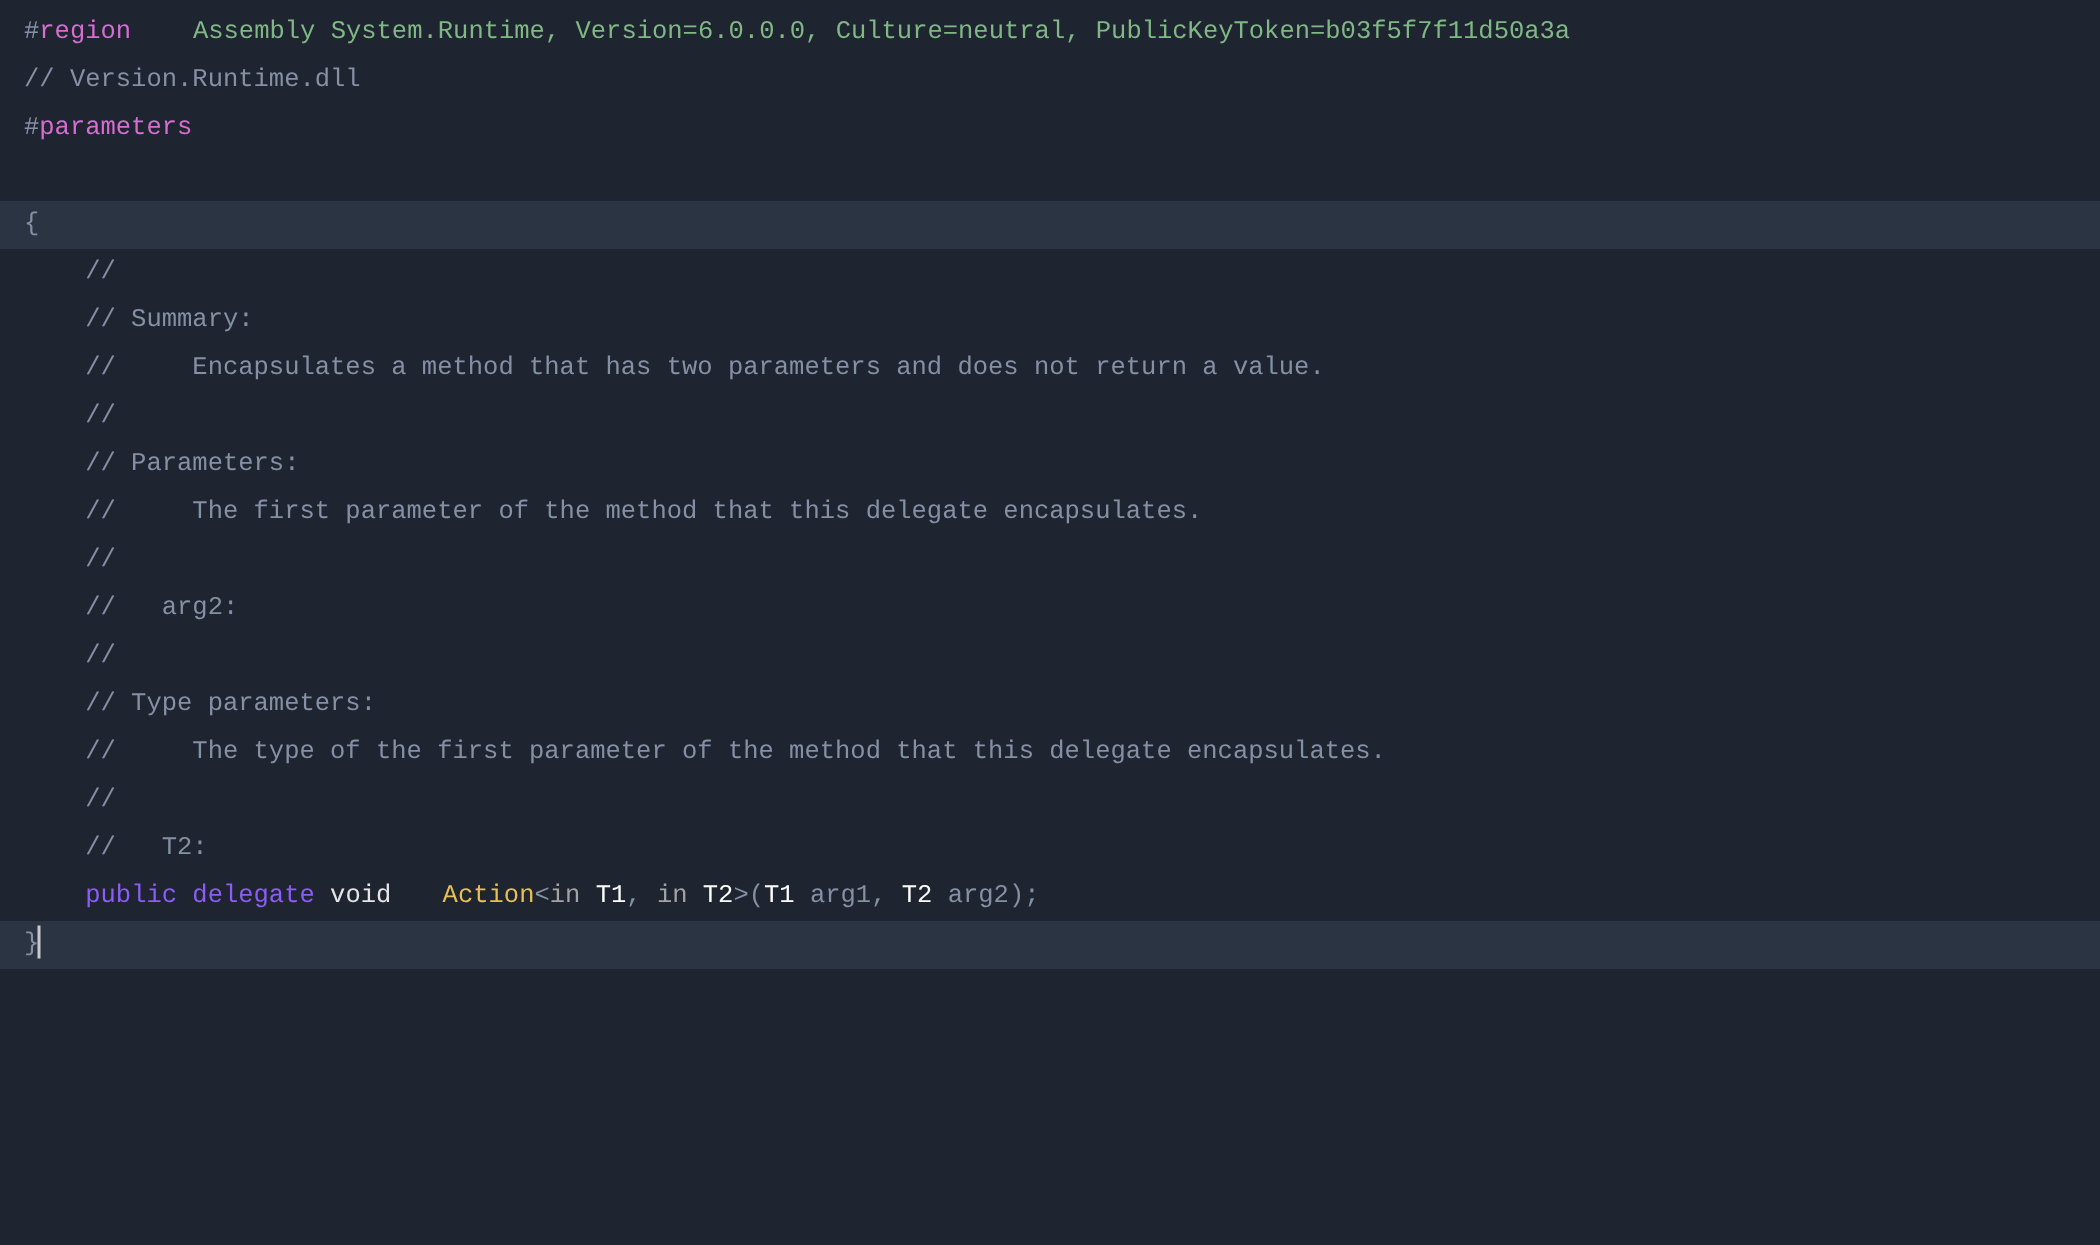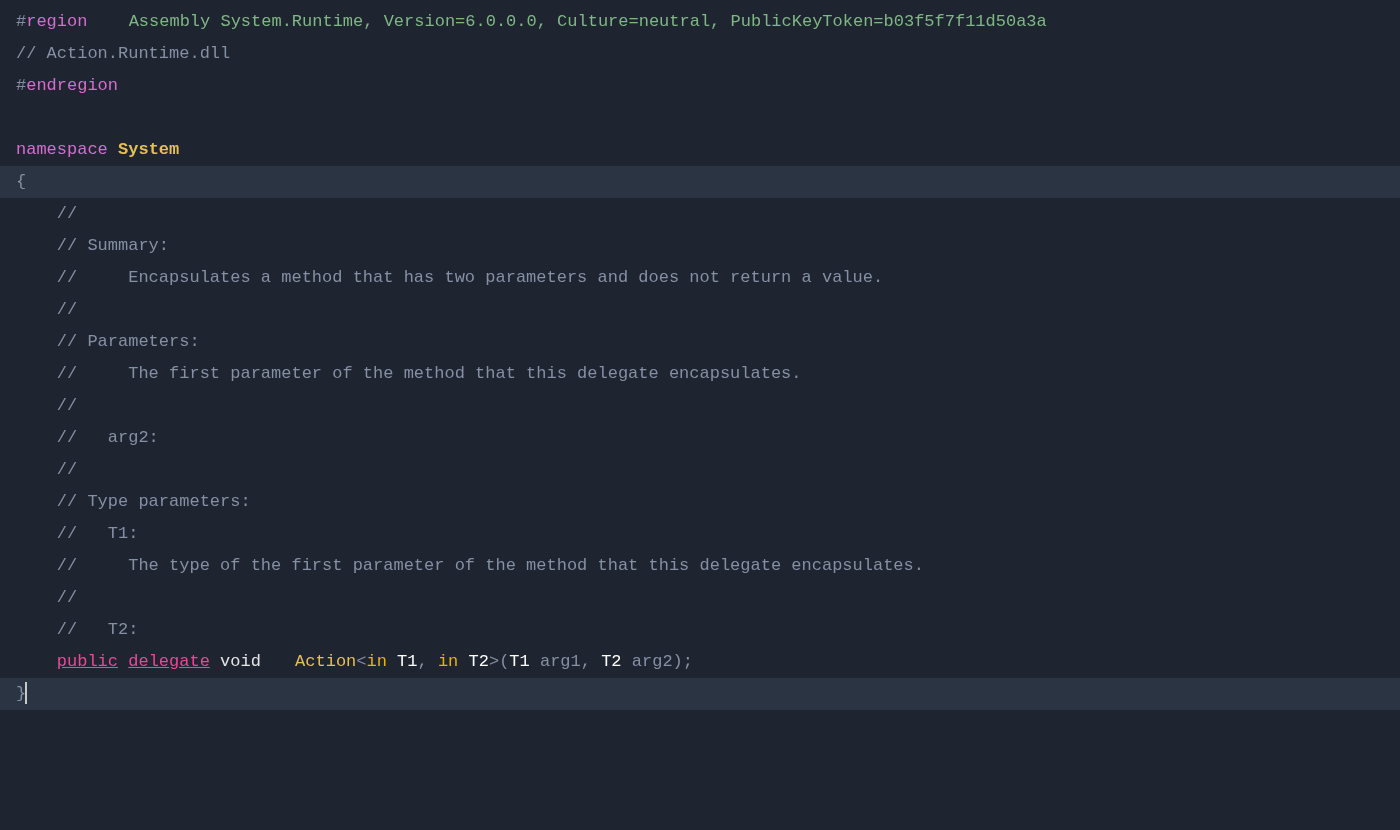--- a/index.html
+++ b/index.html
@@ -13,23 +13,23 @@
     height: 830px;
     overflow: hidden;
     padding: 6px 0 0 16px;
   }
   .line { white-space: pre; }
   .preproc { color: #8590a5; }
   .directive { color: #d66dd1; }
   .string { color: #7fb785; margin-left: 31px; }
   .comment { color: #8590a5; }
   .kw-namespace { color: #d66dd1; }
-  .kw-modifier { color: #ec4899; text-decoration: underline; }
+  .kw-modifier { color: #8b5cf6; }
   .kw-type { color: #e5e5e5; font-family: Liberation Mono, monospace; }
-  .kw-in { color: #eab308; }
+  .kw-in { color: #a3a3a3; }
   .ns-name { color: #e6bf55; font-weight: bold; }
   .type-name { color: #e6bf55; margin-left: 24px; }
   .type-param { color: #ffffff; }
   .param-name { color: #8590a5; }
   .punct { color: #8590a5; }
   .highlight-line {
     background: #2a3442;
     margin-left: -16px;
     padding-left: 16px;
     display: block;
@@ -43,34 +43,32 @@
     vertical-align: middle;
     margin-left: -1px;
     transform: translateY(-1px);
   }
 </style>
 </head>
 <body>
 
 <div>
   <div class="line"><span class="preproc">#</span><span class="directive">region</span><span> </span><span class="string">Assembly System.Runtime, Version=6.0.0.0, Culture=neutral, PublicKeyToken=b03f5f7f11d50a3a</span></div>
-  <div class="line comment">// Action.Runtime.dll</div>
-  <div class="line"><span class="preproc">#</span><span class="directive">endregion</span></div>
+  <div class="line comment">// Version.Runtime.dll</div>
+  <div class="line"><span class="preproc">#</span><span class="directive">parameters</span></div>
   <div class="line">&nbsp;</div>
-  <div class="line"><span class="kw-namespace">namespace</span><span> </span><span class="ns-name">System</span></div>
   <div class="line highlight-line"><span class="punct">{</span></div>
   <div class="line comment">    //</div>
   <div class="line comment">    // Summary:</div>
   <div class="line comment">    //     Encapsulates a method that has two parameters and does not return a value.</div>
   <div class="line comment">    //</div>
   <div class="line comment">    // Parameters:</div>
   <div class="line comment">    //     The first parameter of the method that this delegate encapsulates.</div>
   <div class="line comment">    //</div>
   <div class="line comment">    //   arg2:</div>
   <div class="line comment">    //</div>
   <div class="line comment">    // Type parameters:</div>
-  <div class="line comment">    //   T1:</div>
   <div class="line comment">    //     The type of the first parameter of the method that this delegate encapsulates.</div>
   <div class="line comment">    //</div>
   <div class="line comment">    //   T2:</div>
   <div class="line"><span>    </span><span class="kw-modifier">public</span><span> </span><span class="kw-modifier">delegate</span><span> </span><span class="kw-type">void</span><span> </span><span class="type-name">Action</span><span class="punct">&lt;</span><span class="kw-in">in</span><span> </span><span class="type-param">T1</span><span class="punct">, </span><span class="kw-in">in</span><span> </span><span class="type-param">T2</span><span class="punct">&gt;</span><span class="punct">(</span><span class="type-param">T1</span><span> </span><span class="param-name">arg1</span><span class="punct">, </span><span class="type-param">T2</span><span> </span><span class="param-name">arg2</span><span class="punct">)</span><span class="punct">;</span></div>
   <div class="line highlight-line"><span class="punct">}</span><span class="cursor"></span></div>
 </div>
 
 </body></html>

